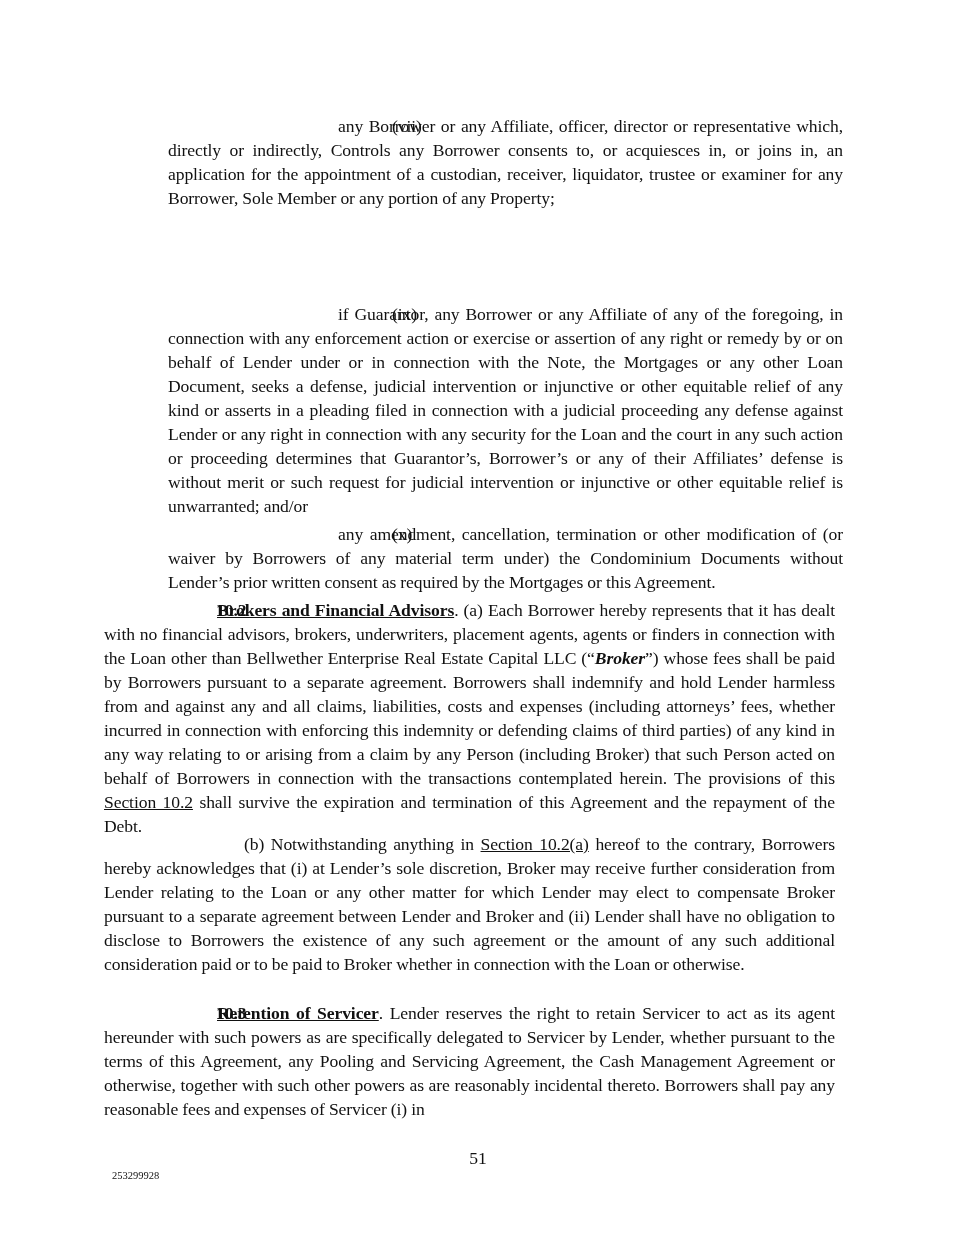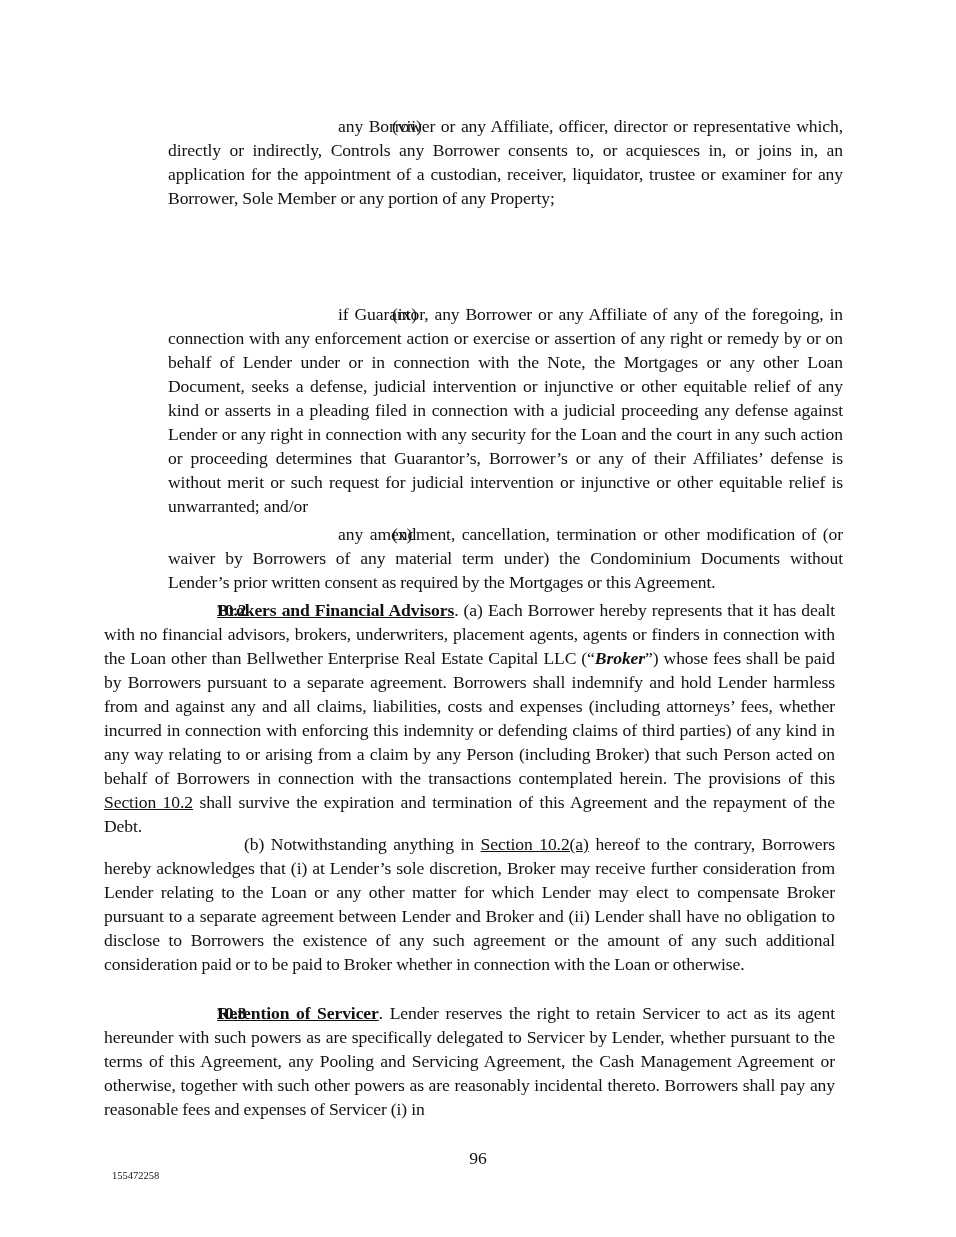--- a/index.html
+++ b/index.html
@@ -81,16 +81,16 @@
   <p class="para sub" style="top:302px; text-indent:112px;"><span class="enum">(ix)</span><span>if Guarantor, any Borrower or any Affiliate of any of the foregoing, in connection with any enforcement action or exercise or assertion of any right or remedy by or on behalf of Lender under or in connection with the Note, the Mortgages or any other Loan Document, seeks a defense, judicial intervention or injunctive or other equitable relief of any kind or asserts in a pleading filed in connection with a judicial proceeding any defense against Lender or any right in connection with any security for the Loan and the court in any such action or proceeding determines that Guarantor’s, Borrower’s or any of their Affiliates’ defense is without merit or such request for judicial intervention or injunctive or other equitable relief is unwarranted; and/or</span></p>
 
   <p class="para sub" style="top:514px; text-indent:112px;margin-top:8px;"><span class="enum enum-x">(x)</span><span>any amendment, cancellation, termination or other modification of (or waiver by Borrowers of any material term under) the Condominium Documents without Lender’s prior written consent as required by the Mortgages or this Agreement.</span></p>
 
   <p class="para main" style="top:598px; text-indent:56px;"><span class="heading-num">10.2</span><span class="heading-title">Brokers and Financial Advisors</span><span>.  (a) Each Borrower hereby represents that it has dealt with no financial advisors, brokers, underwriters, placement agents, agents or finders in connection with the Loan other than Bellwether Enterprise Real Estate Capital LLC (“</span><span class="bi">Broker</span><span>”) whose fees shall be paid by Borrowers pursuant to a separate agreement.  Borrowers shall indemnify and hold Lender harmless from and against any and all claims, liabilities, costs and expenses (including attorneys’ fees, whether incurred in connection with enforcing this indemnity or defending claims of third parties) of any kind in any way relating to or arising from a claim by any Person (including Broker) that such Person acted on behalf of Borrowers in connection with the transactions contemplated herein.  The provisions of this </span><span class="u">Section 10.2</span><span> shall survive the expiration and termination of this Agreement and the repayment of the Debt.</span></p>
 
   <p class="para main" style="top:832px; text-indent:140px;"><span>(b) Notwithstanding anything in </span><span class="u">Section 10.2(a)</span><span> hereof to the contrary, Borrowers hereby acknowledges that (i) at Lender’s sole discretion, Broker may receive further consideration from Lender relating to the Loan or any other matter for which Lender may elect to compensate Broker pursuant to a separate agreement between Lender and Broker and (ii) Lender shall have no obligation to disclose to Borrowers the existence of any such agreement or the amount of any such additional consideration paid or to be paid to Broker whether in connection with the Loan or otherwise.</span></p>
 
   <p class="para main" style="top:1001px; text-indent:56px;"><span class="heading-num">10.3</span><span class="heading-title">Retention of Servicer</span><span>.  Lender reserves the right to retain Servicer to act as its agent hereunder with such powers as are specifically delegated to Servicer by Lender, whether pursuant to the terms of this Agreement, any Pooling and Servicing Agreement, the Cash Management Agreement or otherwise, together with such other powers as are reasonably incidental thereto.  Borrowers shall pay any reasonable fees and expenses of Servicer (i) in</span></p>
 
-  <div class="page-number">96</div>
-  <div class="doc-id">155472258</div>
+  <div class="page-number">51</div>
+  <div class="doc-id">253299928</div>
 
 </div>
 
 </body></html>

